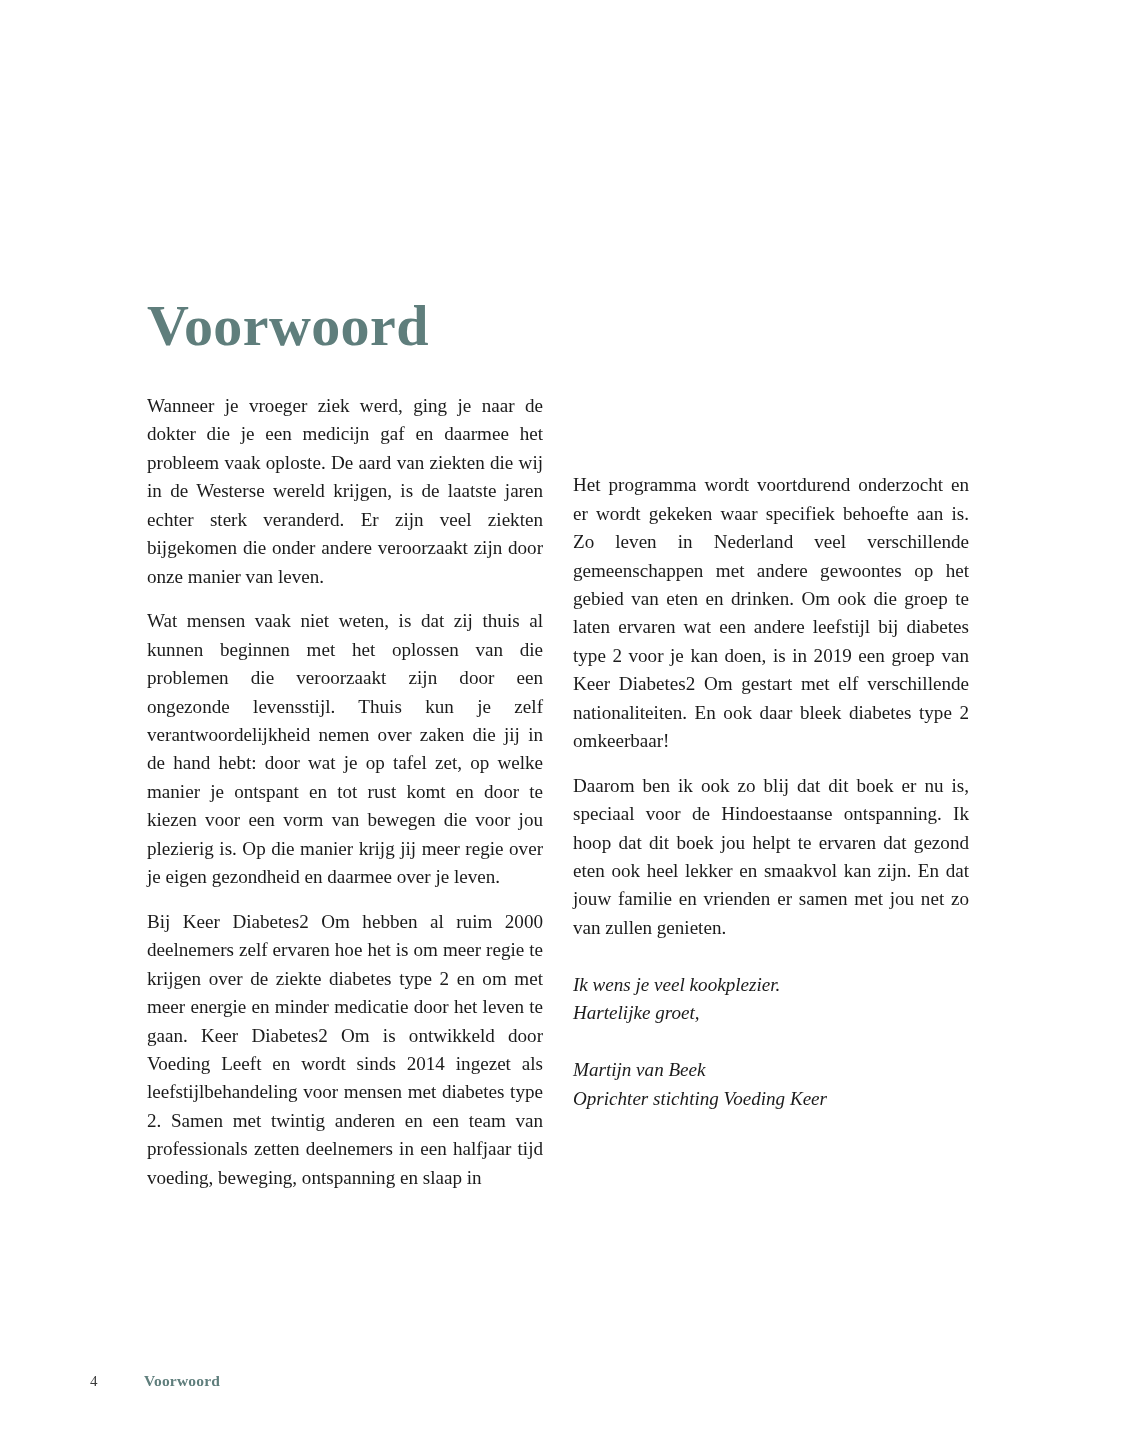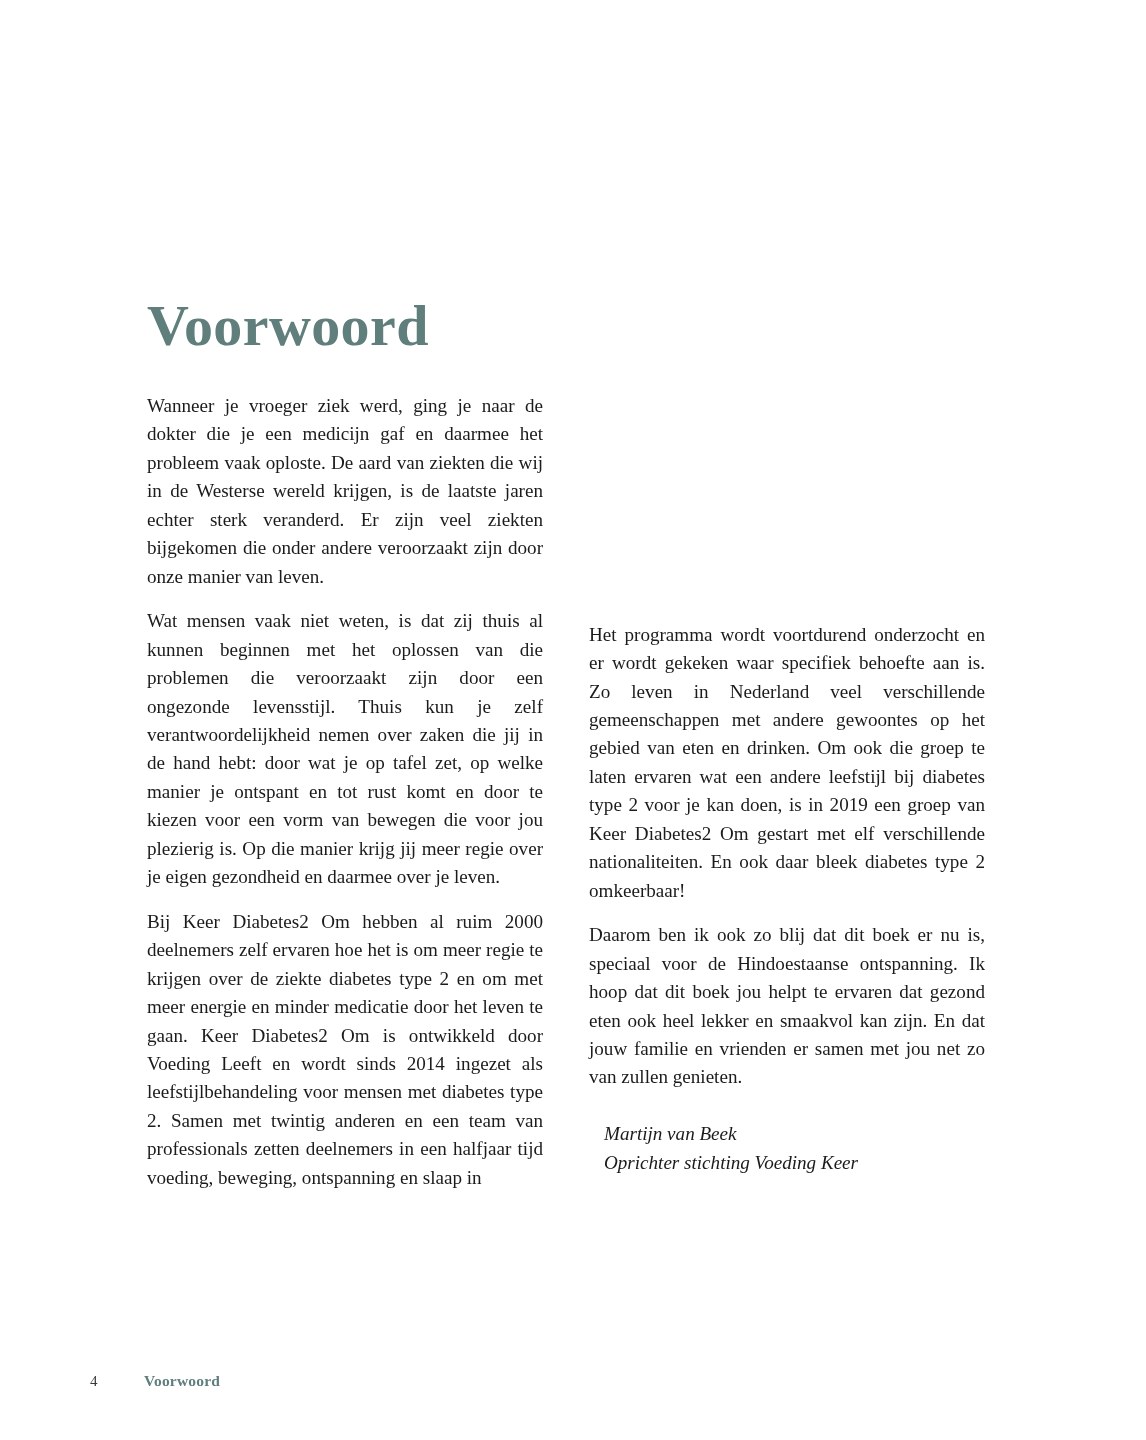--- a/index.html
+++ b/index.html
@@ -37,22 +37,22 @@
   }
 
   
   .columns {
     position: absolute;
     left: 147px;
     top: 392px;
     width: 836px;
     display: flex;
     flex-direction: row;
-    gap: 46px;
-    align-items: flex-end;
+    gap: 30px;
+    align-items: center;
   }
   .column {
     width: 396px;
     flex: 0 0 396px;
   }
 
   .body-par {
     margin: 0;
     font-size: 19.1px;
     line-height: 28.45px;
@@ -71,21 +71,21 @@
   .closing {
     margin: 0;
     margin-top: 28.45px;
     font-style: italic;
     font-size: 19.1px;
     line-height: 28.45px;
     text-align: left;
     color: #1b1b1b;
   }
   .signature {
-    margin: 15px;
+    margin: 0;
     margin-top: 28.45px;
     font-style: italic;
     font-size: 19.1px;
     line-height: 28.45px;
     text-align: left;
     color: #1b1b1b;
   }
 
   
   .footer {
@@ -123,20 +123,24 @@
     <div class="column">
       <p class="body-par">Wanneer je vroeger ziek werd, ging je naar de dokter die je een medicijn gaf en daarmee het probleem vaak oploste. De aard van ziekten die wij in de Westerse wereld krijgen, is de laatste jaren echter sterk veranderd. Er zijn veel ziekten bijgekomen die onder andere veroorzaakt zijn door onze manier van leven.</p>
       <p class="body-par">Wat mensen vaak niet weten, is dat zij thuis al kunnen beginnen met het oplossen van die problemen die veroorzaakt zijn door een ongezonde levensstijl. Thuis kun je zelf verantwoordelijkheid nemen over zaken die jij in de hand hebt: door wat je op tafel zet, op welke manier je ontspant en tot rust komt en door te kiezen voor een vorm van bewegen die voor jou plezierig is. Op die manier krijg jij meer regie over je eigen gezondheid en daarmee over je leven.</p>
       <p class="body-par">Bij Keer Diabetes2 Om hebben al ruim 2000 deelnemers zelf ervaren hoe het is om meer regie te krijgen over de ziekte diabetes type 2 en om met meer energie en minder medicatie door het leven te gaan. Keer Diabetes2 Om is ontwikkeld door Voeding Leeft en wordt sinds 2014 ingezet als leefstijlbehandeling voor mensen met diabetes type 2. Samen met twintig anderen en een team van professionals zetten deelnemers in een halfjaar tijd voeding, beweging, ontspanning en slaap in</p>
     </div>
 
     <div class="column">
       <p class="body-par">Het programma wordt voortdurend onderzocht en er wordt gekeken waar specifiek behoefte aan is. Zo leven in Nederland veel verschillende gemeenschappen met andere gewoontes op het gebied van eten en drinken. Om ook die groep te laten ervaren wat een andere leefstijl bij diabetes type 2 voor je kan doen, is in 2019 een groep van Keer Diabetes2 Om gestart met elf verschillende nationaliteiten. En ook daar bleek diabetes type 2 omkeerbaar!</p>
       <p class="body-par">Daarom ben ik ook zo blij dat dit boek er nu is, speciaal voor de Hindoestaanse ontspanning. Ik hoop dat dit boek jou helpt te ervaren dat gezond eten ook heel lekker en smaakvol kan zijn. En dat jouw familie en vrienden er samen met jou net zo van zullen genieten.</p>
 
+      <p class="closing">
+        <span>Ik wens je veel kookplezier.</span><br>
+        <span>Hartelijke groet,</span>
+      </p>
 
       <p class="signature">
         <span>Martijn van Beek</span><br>
         <span>Oprichter stichting Voeding Keer</span>
       </p>
     </div>
 
   </div>
 
   <div class="footer">

